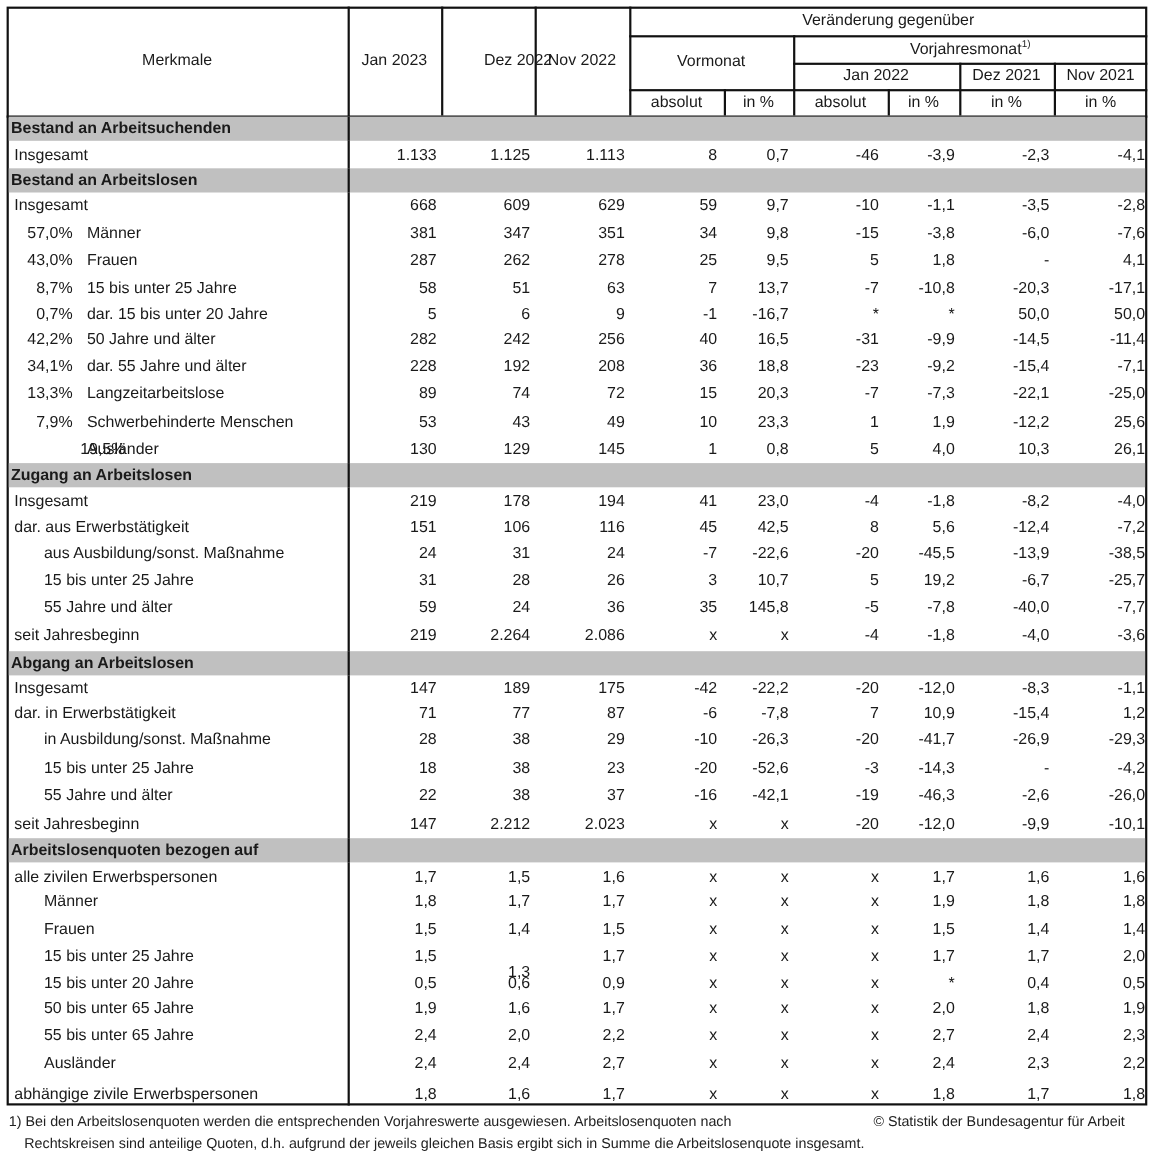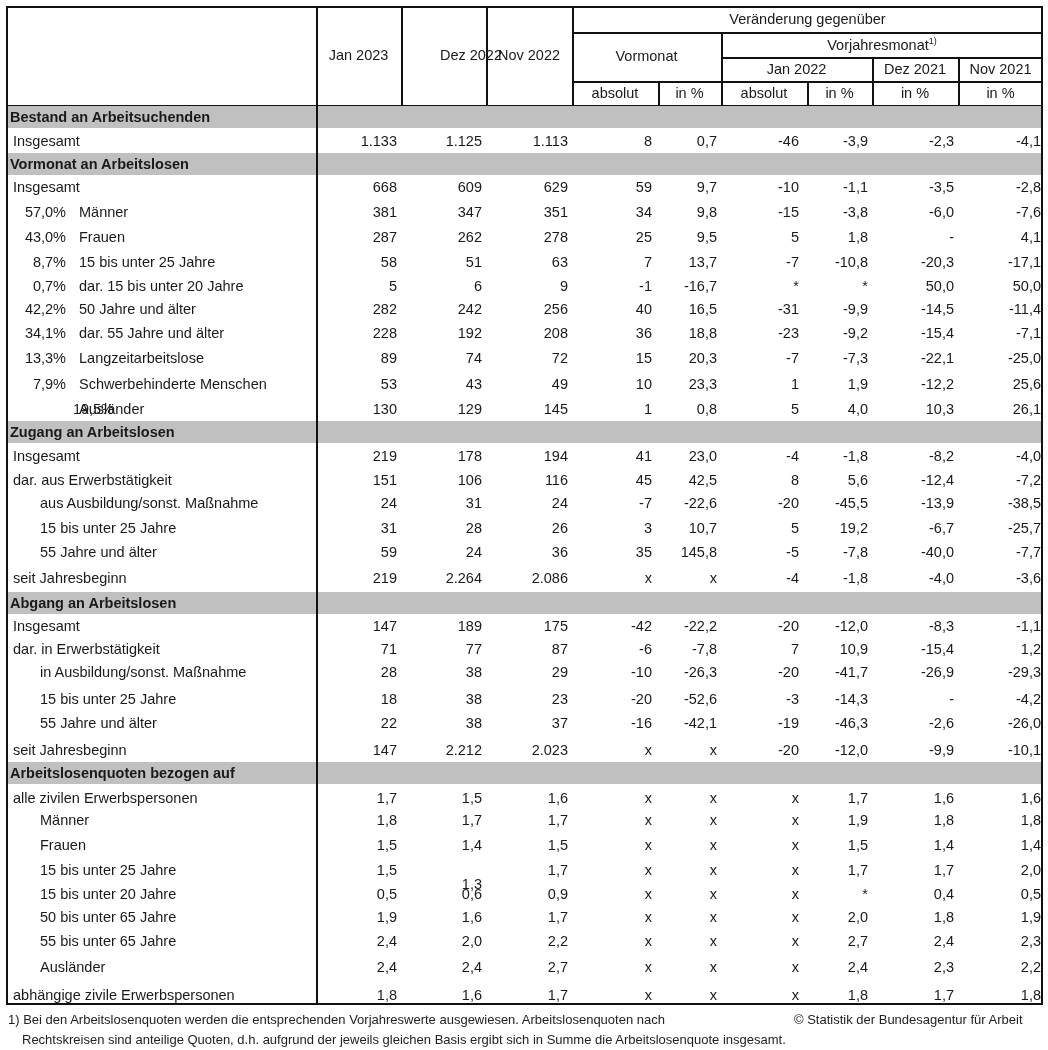--- a/index.html
+++ b/index.html
@@ -32,20 +32,21 @@
       <div class="hline" style="left: -2px; top: 97px; width: 1037px; height: 1.5px;"></div>
       <div class="vline" style="left: 308px; top: -2px; width: 1.5px; height: 999px;"></div>
       <div class="vline" style="left: 393px; top: -2px; width: 1.5px; height: 99px;"></div>
       <div class="vline" style="left: 478px; top: -2px; width: 1.5px; height: 99px;"></div>
       <div class="vline" style="left: 564px; top: -2px; width: 1.5px; height: 99px;"></div>
       <div class="vline" style="left: 650px; top: 73px; width: 1.5px; height: 24px;"></div>
       <div class="vline" style="left: 713px; top: 24px; width: 1.5px; height: 73px;"></div>
       <div class="vline" style="left: 799px; top: 73px; width: 1.5px; height: 24px;"></div>
       <div class="vline" style="left: 864px; top: 49px; width: 1.5px; height: 48px;"></div>
       <div class="vline" style="left: 950px; top: 49px; width: 1.5px; height: 48px;"></div>
+      <div class="cell hdr" style="left: -2px; width: 310px; top: 39px; height: 16px; line-height: 16px;">Merkmale</div>
       <div class="cell hdr" style="left: 308px; width: 85px; top: 39px; height: 16px; line-height: 16px;">Jan 2023</div>
       <div class="cell hdr" style="left: 393px; width: 101px; top: 39px; height: 16px; line-height: 16px; text-align: right;">Dez 2022</div>
       <div class="cell hdr" style="left: 478px; width: 86px; top: 39px; height: 16px; line-height: 16px;">Nov 2022</div>
       <div class="cell hdr" style="left: 564px; width: 471px; top: 3px; height: 16px; line-height: 16px;">Veränderung gegenüber</div>
       <div class="cell hdr" style="left: 564px; width: 149px; top: 40px; height: 16px; line-height: 16px;">Vormonat</div>
       <div class="cell hdr" style="left: 713px; width: 322px; top: 29px; height: 16px; line-height: 16px;"><span>Vorjahresmonat</span><sup>1)</sup></div>
       <div class="cell hdr" style="left: 713px; width: 151px; top: 53px; height: 16px; line-height: 16px;">Jan 2022</div>
       <div class="cell hdr" style="left: 864px; width: 86px; top: 53px; height: 16px; line-height: 16px;">Dez 2021</div>
       <div class="cell hdr" style="left: 950px; width: 85px; top: 53px; height: 16px; line-height: 16px;">Nov 2021</div>
       <div class="cell hdr" style="left: 564px; width: 86px; top: 77px; height: 16px; line-height: 16px;">absolut</div>
@@ -61,21 +62,21 @@
       <div class="cell num" style="left: 308px; width: 81px; top: 125px; height: 16px; line-height: 16px;">1.133</div>
       <div class="cell num" style="left: 393px; width: 81px; top: 125px; height: 16px; line-height: 16px;">1.125</div>
       <div class="cell num" style="left: 478px; width: 82px; top: 125px; height: 16px; line-height: 16px;">1.113</div>
       <div class="cell num" style="left: 564px; width: 80px; top: 125px; height: 16px; line-height: 16px;">8</div>
       <div class="cell num" style="left: 650px; width: 59px; top: 125px; height: 16px; line-height: 16px;">0,7</div>
       <div class="cell num" style="left: 713px; width: 78px; top: 125px; height: 16px; line-height: 16px;">-46</div>
       <div class="cell num" style="left: 799px; width: 61px; top: 125px; height: 16px; line-height: 16px;">-3,9</div>
       <div class="cell num" style="left: 864px; width: 82px; top: 125px; height: 16px; line-height: 16px;">-2,3</div>
       <div class="cell num" style="left: 950px; width: 83px; top: 125px; height: 16px; line-height: 16px;">-4,1</div>
       <div class="sec-bg" style="left: 0px; top: 145px; width: 1033px; height: 22px;"></div>
-      <div class="cell lbl sec-title" style="left: 2px; width: 304px; top: 148px; height: 16px; line-height: 16px;">Vormonat an Arbeitslosen</div>
+      <div class="cell lbl sec-title" style="left: 2px; width: 304px; top: 148px; height: 16px; line-height: 16px;">Bestand an Arbeitslosen</div>
       <div class="vline" style="left: 308px; top: 145px; width: 1.5px; height: 22px;"></div>
       <div class="cell lbl" style="left: 5px; width: 301px; top: 171px; height: 16px; line-height: 16px;">Insgesamt</div>
       <div class="cell num" style="left: 308px; width: 81px; top: 171px; height: 16px; line-height: 16px;">668</div>
       <div class="cell num" style="left: 393px; width: 81px; top: 171px; height: 16px; line-height: 16px;">609</div>
       <div class="cell num" style="left: 478px; width: 82px; top: 171px; height: 16px; line-height: 16px;">629</div>
       <div class="cell num" style="left: 564px; width: 80px; top: 171px; height: 16px; line-height: 16px;">59</div>
       <div class="cell num" style="left: 650px; width: 59px; top: 171px; height: 16px; line-height: 16px;">9,7</div>
       <div class="cell num" style="left: 713px; width: 78px; top: 171px; height: 16px; line-height: 16px;">-10</div>
       <div class="cell num" style="left: 799px; width: 61px; top: 171px; height: 16px; line-height: 16px;">-1,1</div>
       <div class="cell num" style="left: 864px; width: 82px; top: 171px; height: 16px; line-height: 16px;">-3,5</div>

